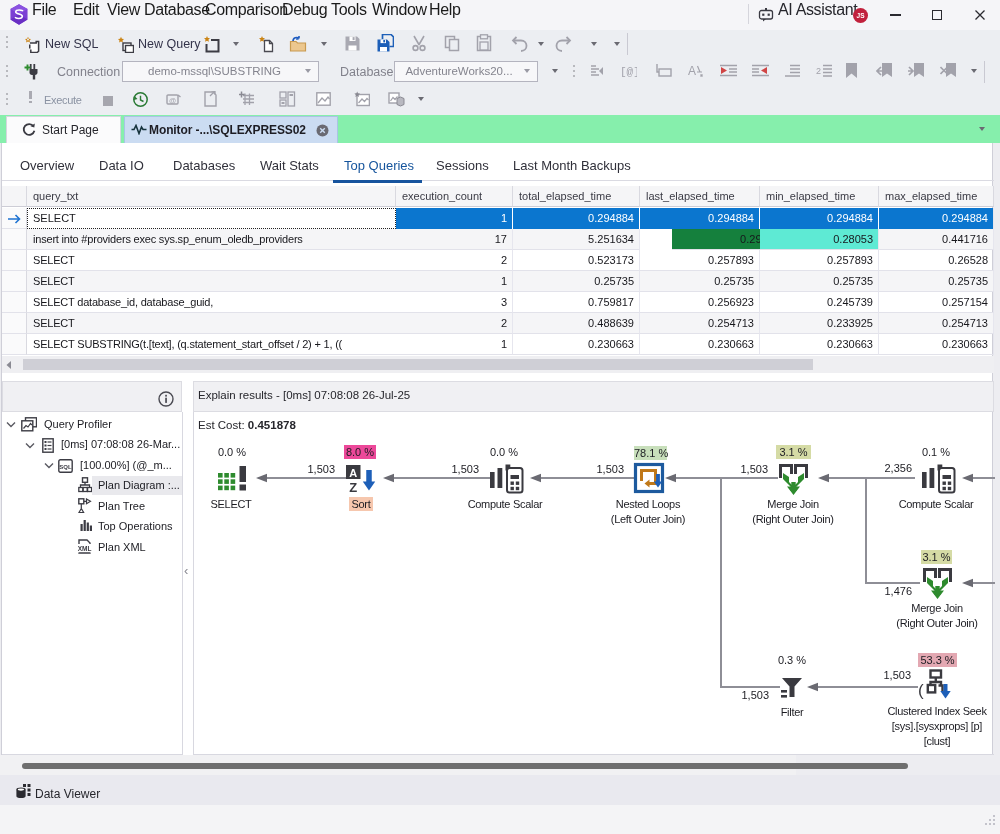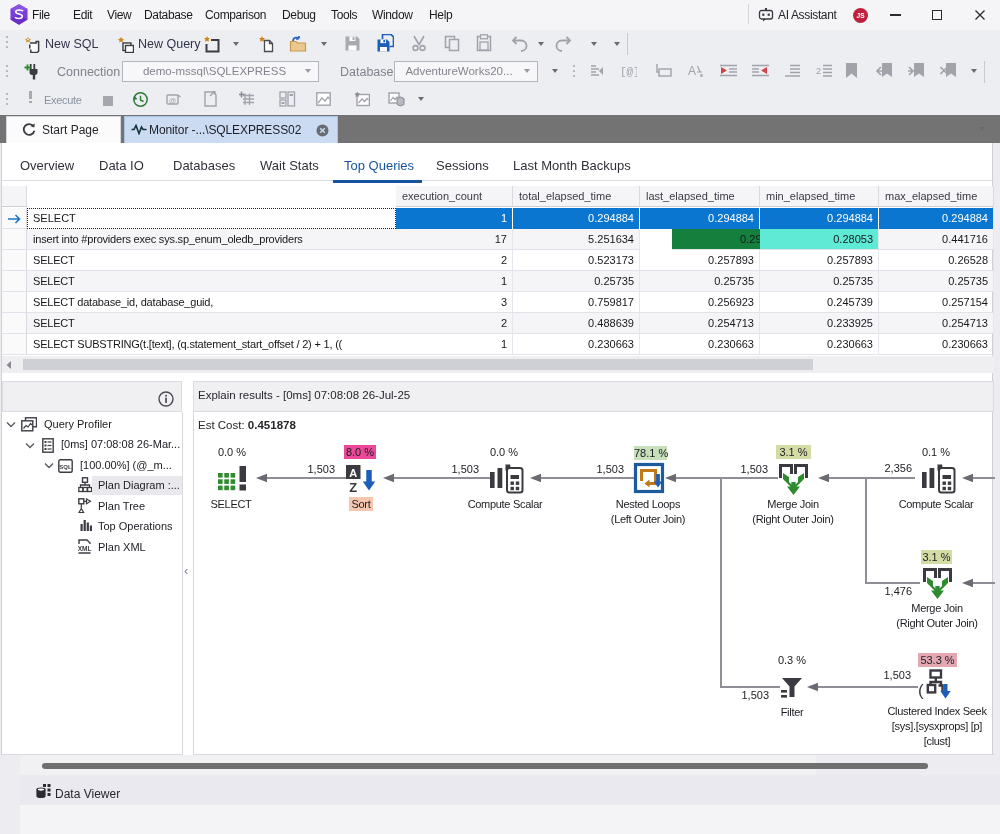--- a/index.html
+++ b/index.html
@@ -1,49 +1,49 @@
 <!DOCTYPE html>
 <html><head>
 <meta charset="utf-8">
 <style>
 html,body{margin:0;padding:0;}
 body{width:1000px;height:834px;overflow:hidden;font-family:"Liberation Sans",sans-serif;background:#ededf1;}
 #app{position:absolute;left:0;top:0;width:1000px;height:834px;}
 .abs{position:absolute;}
 
 #menubar{position:absolute;left:0;top:0;width:1000px;height:30px;background:#f5f5f8;}
-.menu{position:absolute;top:8px;font-size:12px;letter-spacing:-0.35px;color:#1b1b1b;}
+.menu{position:absolute;top:1px;font-size:16px;letter-spacing:-0.35px;color:#1b1b1b;}
 
 #toolbars{position:absolute;left:0;top:30px;width:1000px;height:85px;background:#eceef2;border-bottom:1px solid #d9d9df;}
 .tbtext{position:absolute;font-size:12.5px;color:#33334a;}
 .dots{position:absolute;width:3px;height:13px;color:#a7a7ad;}
 .dots i{display:block;width:2px;height:2px;background:#a7a7ad;border-radius:50%;margin:0 0 3px 0;}
 .caret{position:absolute;width:0;height:0;border-left:3.5px solid transparent;border-right:3.5px solid transparent;border-top:4px solid #6a6a72;}
 .vsep{position:absolute;width:1px;background:#c9c9d2;}
 
-#tabstrip{position:absolute;left:0;top:115px;width:1000px;height:28px;background:#737373;}
+#tabstrip{position:absolute;left:0;top:115px;width:1000px;height:28px;background:#86efac;}
 
 #content{position:absolute;left:1px;top:143px;width:992px;height:612px;background:#ffffff;border-left:1px solid #cfcfd8;border-right:1px solid #cfcfd8;box-sizing:border-box;}
 .subtab{position:absolute;top:15px;font-size:13px;color:#30303a;}
 
 .hcell{position:absolute;top:43px;height:21px;line-height:21px;font-size:11px;color:#3a3a44;background:#f5f5f7;border-right:1px solid #d9d9e0;border-bottom:1px solid #cdcdd6;box-sizing:border-box;padding-left:6px;}
 .row{position:absolute;height:21px;line-height:20px;font-size:11px;color:#17171c;}
 .cellL{position:absolute;height:21px;box-sizing:border-box;border-bottom:1px solid #e2e2ea;padding-left:6px;overflow:hidden;white-space:nowrap;letter-spacing:-0.2px;}
 .cellR{position:absolute;height:21px;box-sizing:border-box;border-bottom:1px solid #e2e2ea;border-right:1px solid #e6e6ee;padding-right:5px;text-align:right;}
 
 .phead{position:absolute;background:#f0f0f3;border:1px solid #dcdce2;box-sizing:border-box;}
 #tree{position:absolute;font-size:11px;color:#1c1c22;}
 .titem{position:absolute;white-space:nowrap;}
 
 #diagram{position:absolute;left:191px;top:269px;width:802px;height:343px;overflow:hidden;}
 .pct{position:absolute;font-size:11px;color:#1c1c22;text-align:center;white-space:nowrap;}
 .nlabel{position:absolute;font-size:11px;letter-spacing:-0.3px;color:#1c1c22;text-align:center;white-space:nowrap;}
 .num{position:absolute;font-size:11px;color:#1c1c22;text-align:right;white-space:nowrap;}
 
-#bottom{position:absolute;left:0;top:755px;width:796px;height:79px;background:#f1f1f3;margin-left:20px;}
+#bottom{position:absolute;left:0;top:755px;width:796px;height:79px;background:#f1f1f3;}
 </style>
 </head>
 <body>
 <div id="app">
   <div id="menubar">
     <svg class="abs" style="left:10px;top:4px" width="18" height="21" viewBox="0 0 20 23">
       <polygon points="10,0 19.5,5.5 19.5,17 10,22.8 0.5,17 0.5,5.5" fill="#7b3fd4"></polygon>
       <polygon points="10,0 19.5,5.5 10,11.2 0.5,5.5" fill="#8a52e0"></polygon>
       <polygon points="10,22.8 19.5,17 10,11.2 0.5,17" fill="#6a2fc4"></polygon>
       <path d="M14 7.2 C14 7.2 12.5 6.4 10.2 6.4 C7.8 6.4 6.3 7.3 6.3 8.8 C6.3 11.6 13.7 10.4 13.7 13.4 C13.7 15 12 15.9 9.8 15.9 C7.5 15.9 6 15 6 15" stroke="#ffffff" stroke-width="1.7" fill="none" stroke-linecap="round"></path>
@@ -157,21 +157,21 @@
         <i></i>
       </div>
     <svg class="abs" style="left:24px;top:34px" width="16" height="16" viewBox="0 0 16 16">
       <path d="M2.2 0 L2.2 5 M5.8 0 L5.8 5" stroke="#3c3c44" stroke-width="1.8" transform="translate(4.5,0)"></path>
       <path d="M2 5 L10 5 L10 8.5 C10 10 9 11 7.5 11 L4.5 11 C3 11 2 10 2 8.5 Z" fill="#3c3c44" transform="translate(3.5,0)"></path>
       <rect x="8.8" y="11" width="2.4" height="4.5" fill="#3c3c44"></rect>
       <path d="M0.5 3.5 L6.5 3.5 M3.5 0.5 L3.5 6.5" stroke="#2e8b2e" stroke-width="1.9"></path>
     </svg>
     <span class="tbtext" style="left:57px;top:35px;color:#82828c">Connection</span>
     <div class="abs" style="left:122px;top:31px;width:197px;height:21px;background:#f7f7f9;border:1px solid #b4b4bf;box-sizing:border-box"></div>
-    <div class="abs" style="left:122px;top:35px;width:185px;text-align:center;font-size:11.5px;color:#84848e">demo-mssql\SQLEXPRESS</div>
+    <div class="abs" style="left:122px;top:35px;width:185px;text-align:center;font-size:11.5px;color:#84848e">demo-mssql\SUBSTRING</div>
     <div class="caret" style="left:305px;top:39px;border-top-color:#9a9aa4"></div>
     <span class="tbtext" style="left:340px;top:35px;color:#82828c">Database</span>
     <div class="abs" style="left:394px;top:31px;width:144px;height:21px;background:#f7f7f9;border:1px solid #b4b4bf;box-sizing:border-box"></div>
     <div class="abs" style="left:394px;top:35px;width:130px;text-align:center;font-size:11.5px;color:#84848e">AdventureWorks20...</div>
     <div class="caret" style="left:524px;top:39px;border-top-color:#9a9aa4"></div>
     <div class="caret" style="left:552px;top:39px"></div>
     <div class="dots" style="left:573px;top:35px">
         <i></i>
         <i></i>
         <i></i>
@@ -280,39 +280,40 @@
     <div class="abs" style="left:6px;top:1px;width:115px;height:27px;background:#fbfbfc;border:1px solid #d6d6de;border-bottom:none;box-sizing:border-box"></div>
     <svg class="abs" style="left:22px;top:8px" width="14" height="14" viewBox="0 0 14 14">
       <path d="M11.5 3.2 A5.4 5.4 0 1 0 12.4 7.8" fill="none" stroke="#3a3a42" stroke-width="1.8"></path>
       <path d="M12.8 0.5 L12.3 4.5 L8.5 3.2 Z" fill="#3a3a42"></path>
     </svg>
     <span class="abs" style="left:42px;top:8px;font-size:12px;color:#26262c">Start Page</span>
     <div class="abs" style="left:124px;top:1px;width:214px;height:27px;background:#cbdcf2;border:1px solid #a9c4e4;border-bottom:none;box-sizing:border-box"></div>
     <svg class="abs" style="left:131px;top:9px" width="16" height="11" viewBox="0 0 16 11">
       <path d="M0.5 5.5 L3 5.5 L5 1.5 L8 9.5 L10.5 3 L12 5.5 L15.5 5.5" fill="none" stroke="#16333c" stroke-width="1.6"></path>
     </svg>
-    <span class="abs" style="left:149px;top:8px;font-size:12px;letter-spacing:-0.1px;font-weight:normal;color:#1d1d24">Monitor -...\SQLEXPRESS02</span>
+    <span class="abs" style="left:149px;top:8px;font-size:12px;letter-spacing:-0.1px;font-weight:bold;color:#1d1d24">Monitor -...\SQLEXPRESS02</span>
     <svg class="abs" style="left:316px;top:9px" width="13" height="13" viewBox="0 0 13 13">
       <circle cx="6.5" cy="6.5" r="6" fill="#6a6a72"></circle>
       <path d="M4.2 4.2 L8.8 8.8 M8.8 4.2 L4.2 8.8" stroke="#cbdcf2" stroke-width="1.4"></path>
     </svg>
     <div class="caret" style="left:979px;top:12px"></div>
   </div>
   <div id="content">
     <span class="subtab" style="left:18px">Overview</span>
     <span class="subtab" style="left:97px">Data IO</span>
     <span class="subtab" style="left:171px">Databases</span>
     <span class="subtab" style="left:258px">Wait Stats</span>
     <span class="subtab" style="left:342px;color:#15549c">Top Queries</span>
     <span class="subtab" style="left:434px">Sessions</span>
     <span class="subtab" style="left:511px">Last Month Backups</span>
     <div class="abs" style="left:0;top:37px;width:992px;height:1px;background:#dadae2"></div>
     <div class="abs" style="left:331px;top:37px;width:89px;height:3px;background:#17549e"></div>
 
     <div class="hcell" style="left:0;width:25px"></div>
+    <div class="hcell" style="left:25px;width:369px">query_txt</div>
     <div class="hcell" style="left:394px;width:117px">execution_count</div>
     <div class="hcell" style="left:511px;width:127px">total_elapsed_time</div>
     <div class="hcell" style="left:638px;width:120px">last_elapsed_time</div>
     <div class="hcell" style="left:758px;width:119px">min_elapsed_time</div>
     <div class="hcell" style="left:877px;width:115px">max_elapsed_time</div>
 
     <div class="abs" style="left:0;top:65px;width:25px;height:21px;background:#fafafb;border-right:1px solid #d9d9e0;border-bottom:1px solid #e2e2ea;box-sizing:border-box"></div>
     <div class="abs" style="left:0;top:86px;width:25px;height:21px;background:#fafafb;border-right:1px solid #d9d9e0;border-bottom:1px solid #e2e2ea;box-sizing:border-box"></div>
     <div class="abs" style="left:0;top:107px;width:25px;height:21px;background:#fafafb;border-right:1px solid #d9d9e0;border-bottom:1px solid #e2e2ea;box-sizing:border-box"></div>
     <div class="abs" style="left:0;top:128px;width:25px;height:21px;background:#fafafb;border-right:1px solid #d9d9e0;border-bottom:1px solid #e2e2ea;box-sizing:border-box"></div>

